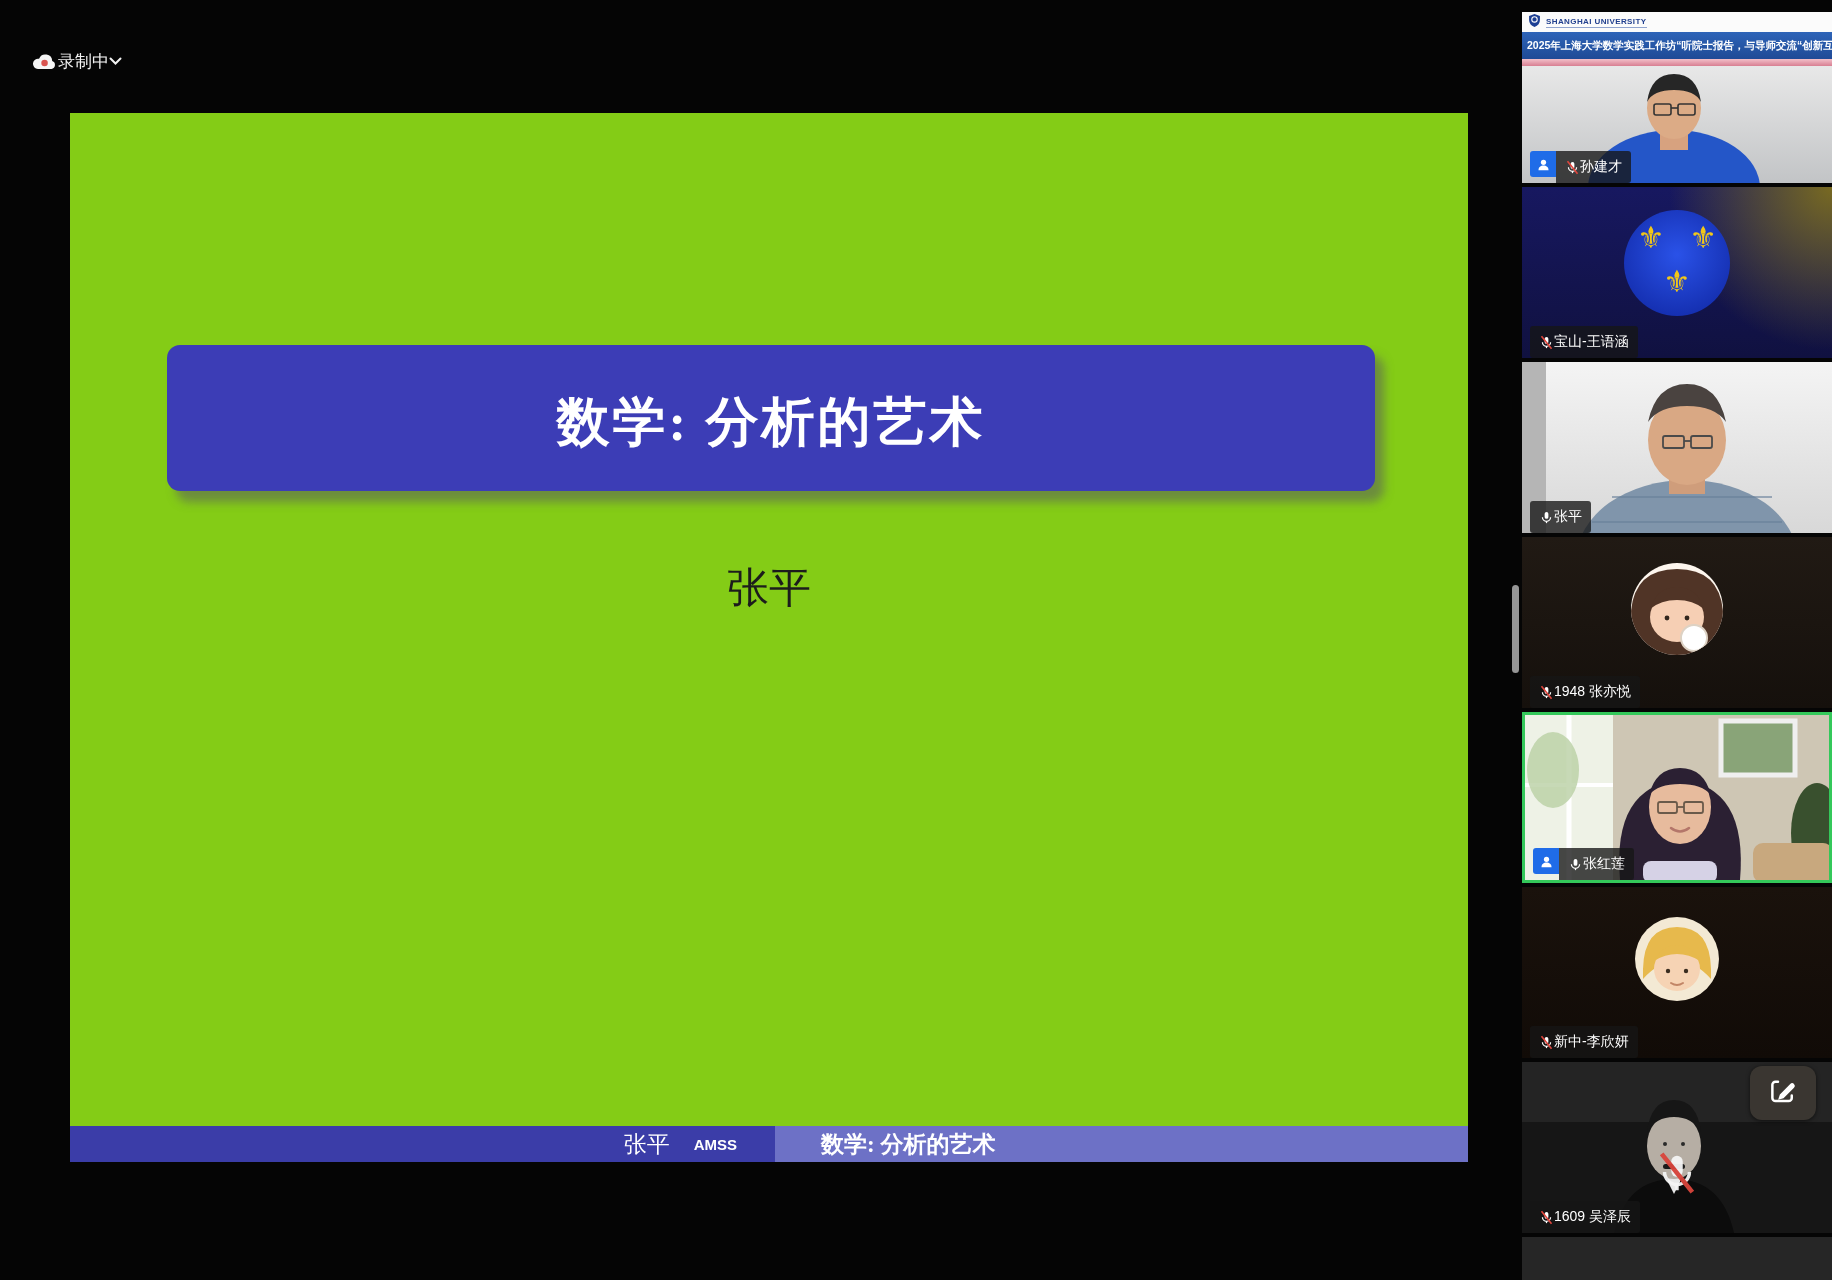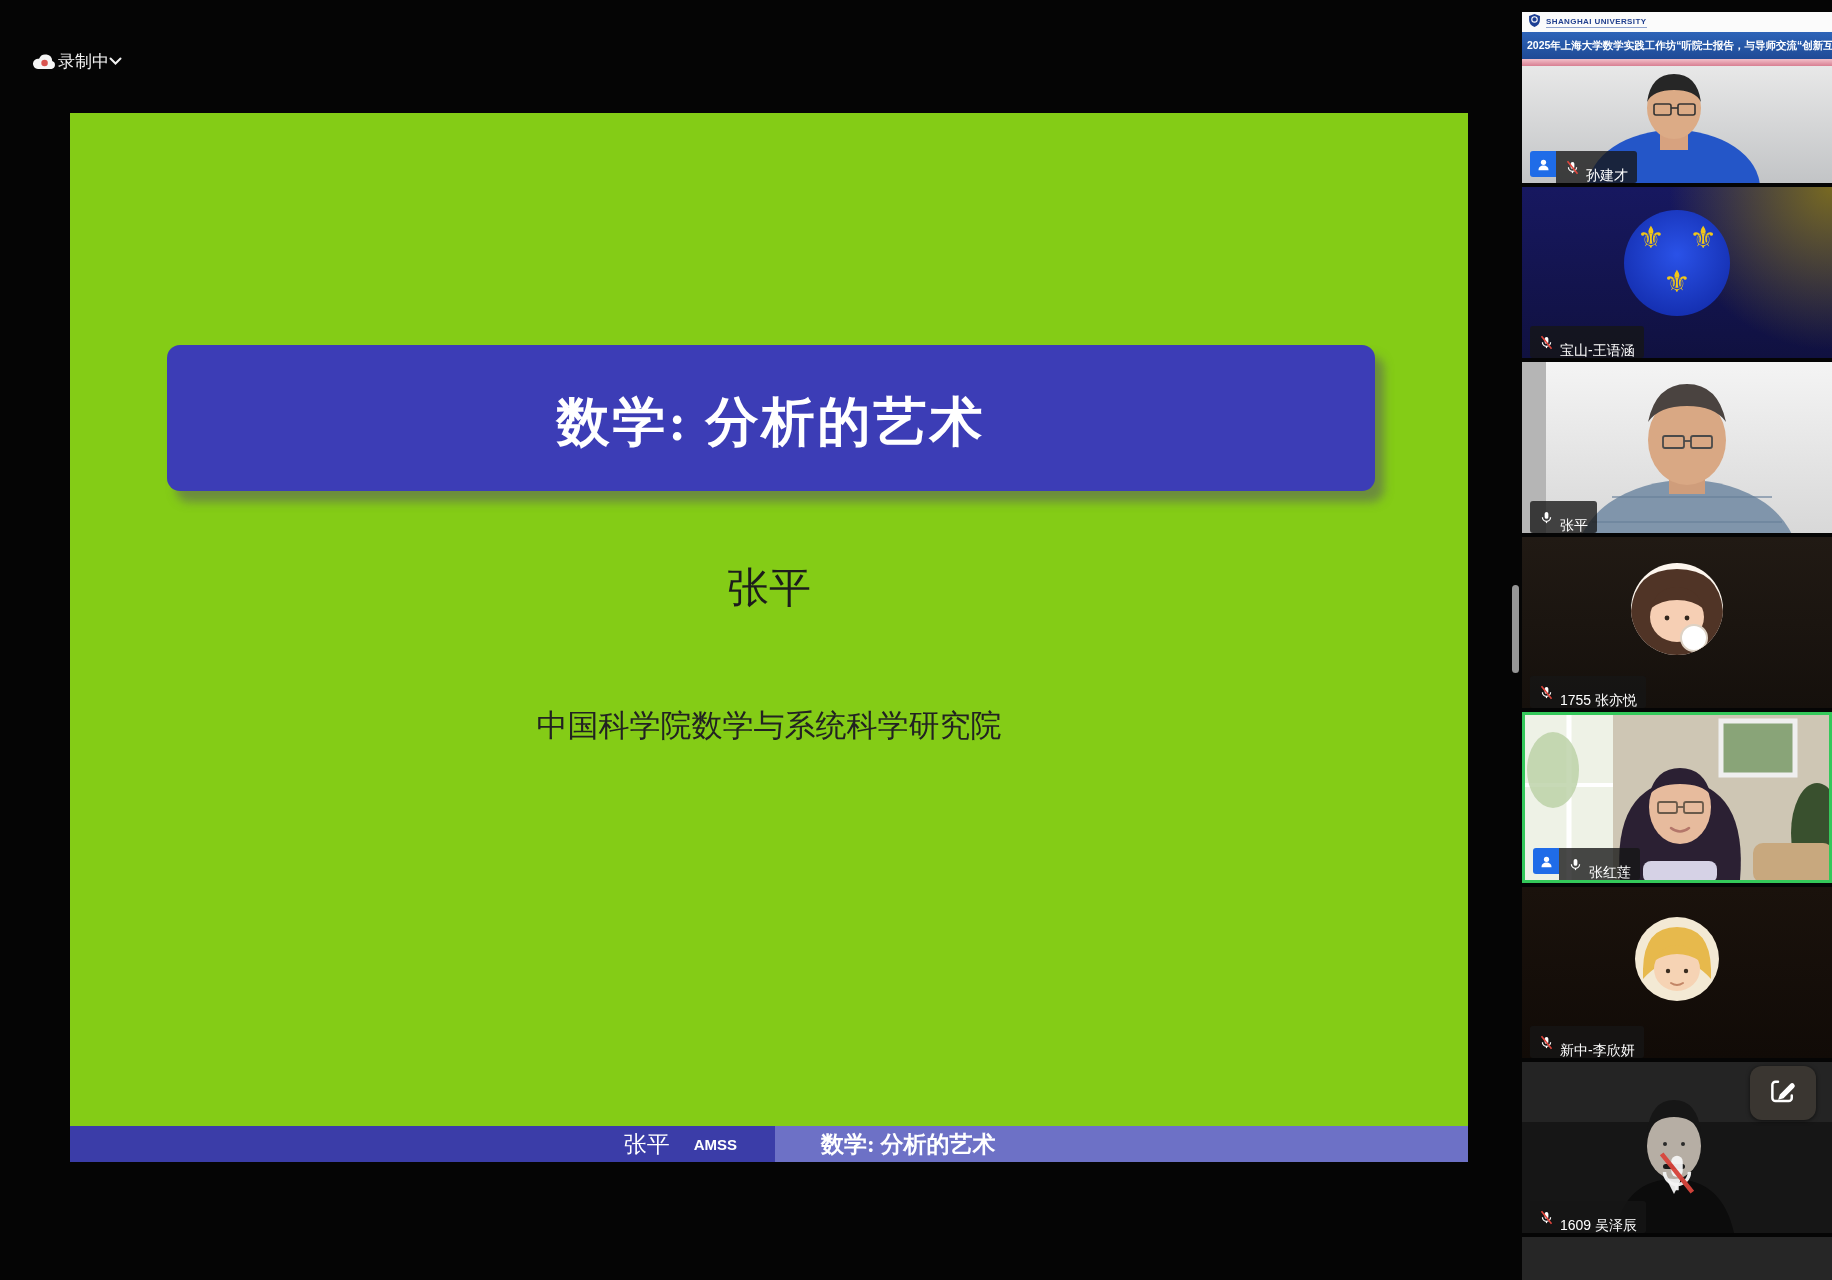--- a/index.html
+++ b/index.html
@@ -34,22 +34,22 @@
 
   
   .sidebar{position:absolute;left:1522px;top:0;width:310px;height:1280px;}
   .tile{position:absolute;left:0;width:310px;height:171px;background:#151515;overflow:hidden;cursor:pointer;}
   .tile .vid{position:absolute;inset:0;}
   .tile.speaking{border:3px solid #34c85a;box-sizing:border-box;}
   .tile.speaking .vid{inset:0;}
   .nameplate{position:absolute;left:8px;bottom:6px;height:26px;display:flex;align-items:stretch;z-index:5;}
   .host-badge{width:26px;background:#1f6ce8;border-radius:3px 0 0 3px;display:flex;
       align-items:center;justify-content:center;}
-  .plate-body{background:rgba(22,22,22,.78);border-radius:0 3px 3px 0;display:flex;
-      gap:6px;padding:16px 9px;}
+  .plate-body{background:rgba(22,22,22,.78);border-radius:0 3px 3px 0;display:flex;align-items:center;
+      padding:16px 9px;}
   .plate-body.solo{border-radius:3px;}
   .pname{color:#fff;font-size:14px;white-space:nowrap;}
   .micwrap{display:flex;align-items:center;}
 
   
   .uni-strip{position:absolute;left:0;top:0;width:100%;height:20px;background:#fbfbfb;display:flex;
       align-items:center;gap:5px;padding-left:6px;box-sizing:border-box;z-index:3;}
   .uni-name{font-size:8px;font-weight:700;color:#23418f;letter-spacing:.4px;
       border-bottom:1px solid #90a4cf;padding-bottom:1px;}
   .event-strip{position:absolute;left:0;top:20px;width:100%;height:27px;
@@ -109,21 +109,20 @@
         <polyline points="1.5,1.5 6.5,6.5 11.5,1.5" fill="none" stroke="#f2f2f2" stroke-width="2" stroke-linecap="round"></polyline>
       </svg>
     </span>
   </div>
 
   <div class="slide">
     <div class="title-banner">
       <span class="t">数学: 分析的艺术</span>
     </div>
     <div class="slide-author">张平</div>
-    <div class="slide-inst">中国科学院数学与系统科学研究院</div>
     <div class="slide-footer">
       <div class="sf-left">
         <span class="a">张平</span>
         <span class="b">AMSS</span>
       </div>
       <div class="sf-right">
         <span class="c">数学: 分析的艺术</span>
       </div>
     </div>
   </div>
@@ -257,21 +256,21 @@
       <div class="nameplate">
         <span class="plate-body solo">
           <span class="micwrap">
             <svg width="15" height="15" viewBox="0 0 24 24">
               <rect x="9" y="3" width="6" height="11" rx="3" fill="#fff"></rect>
               <path d="M5.5 11.5 a6.5 6.5 0 0 0 13 0" stroke="#fff" stroke-width="2" fill="none"></path>
               <line x1="12" y1="18" x2="12" y2="21" stroke="#fff" stroke-width="2"></line>
               <line x1="4" y1="2" x2="20" y2="22" stroke="#e0453c" stroke-width="2.6"></line>
             </svg>
           </span>
-          <span class="pname">1755 张亦悦</span>
+          <span class="pname">1948 张亦悦</span>
         </span>
       </div>
     </div>
 
     <div class="tile" style="top:887px">
       <div class="vid vid-dark6">
         <div class="av-circle" style="width:84px;height:84px;background:#f3e9d4;">
           <svg width="84" height="84" viewBox="0 0 84 84">
             <path d="M8 52 Q9 10 42 10 Q75 10 76 52 L76 62 Q60 44 42 44 Q24 44 8 62 z" fill="#e7b94c"></path>
             <ellipse cx="42" cy="52" rx="23" ry="22" fill="#f6d3b4"></ellipse>

